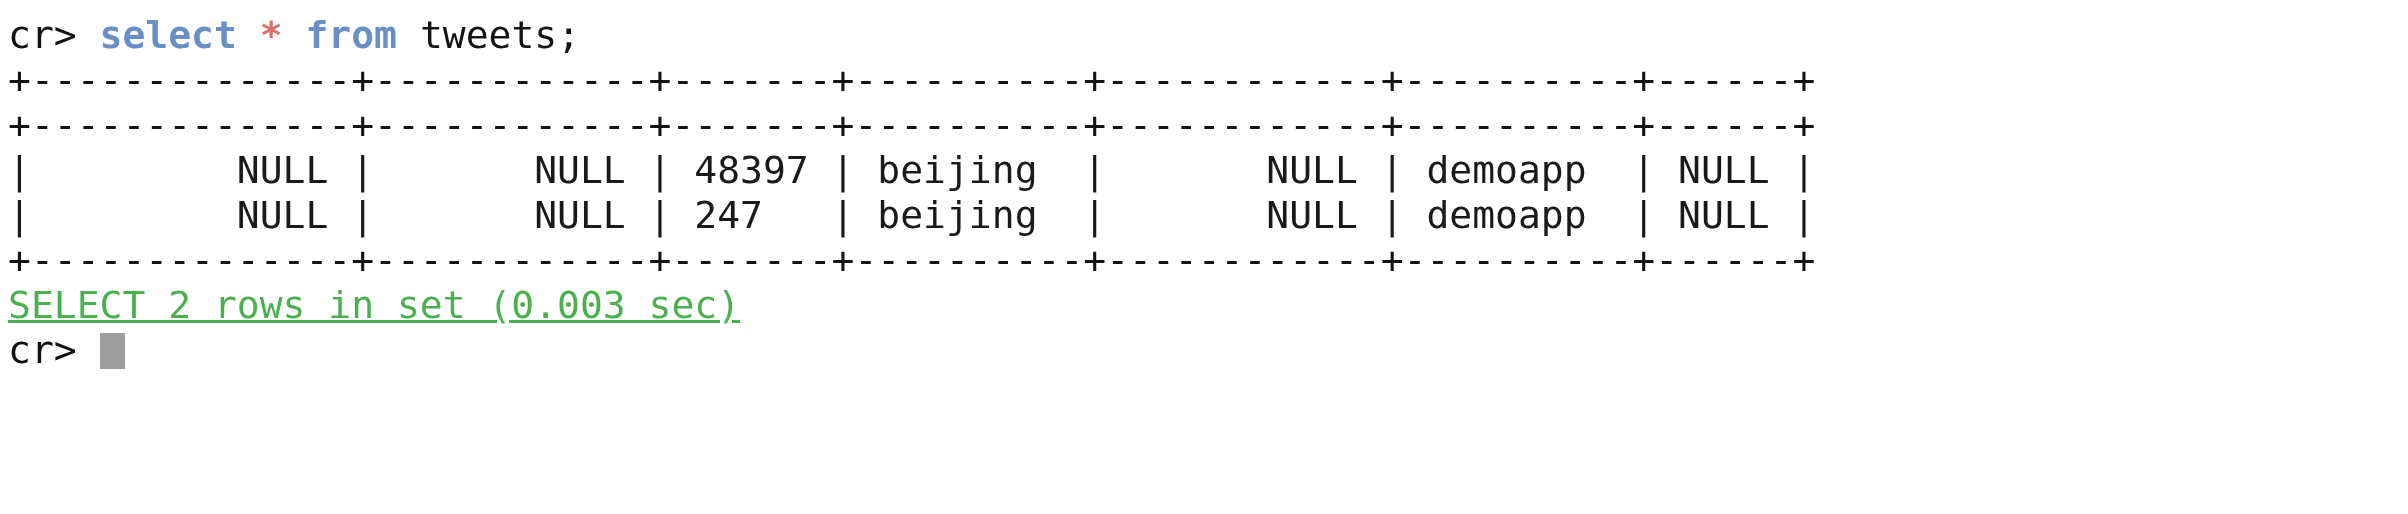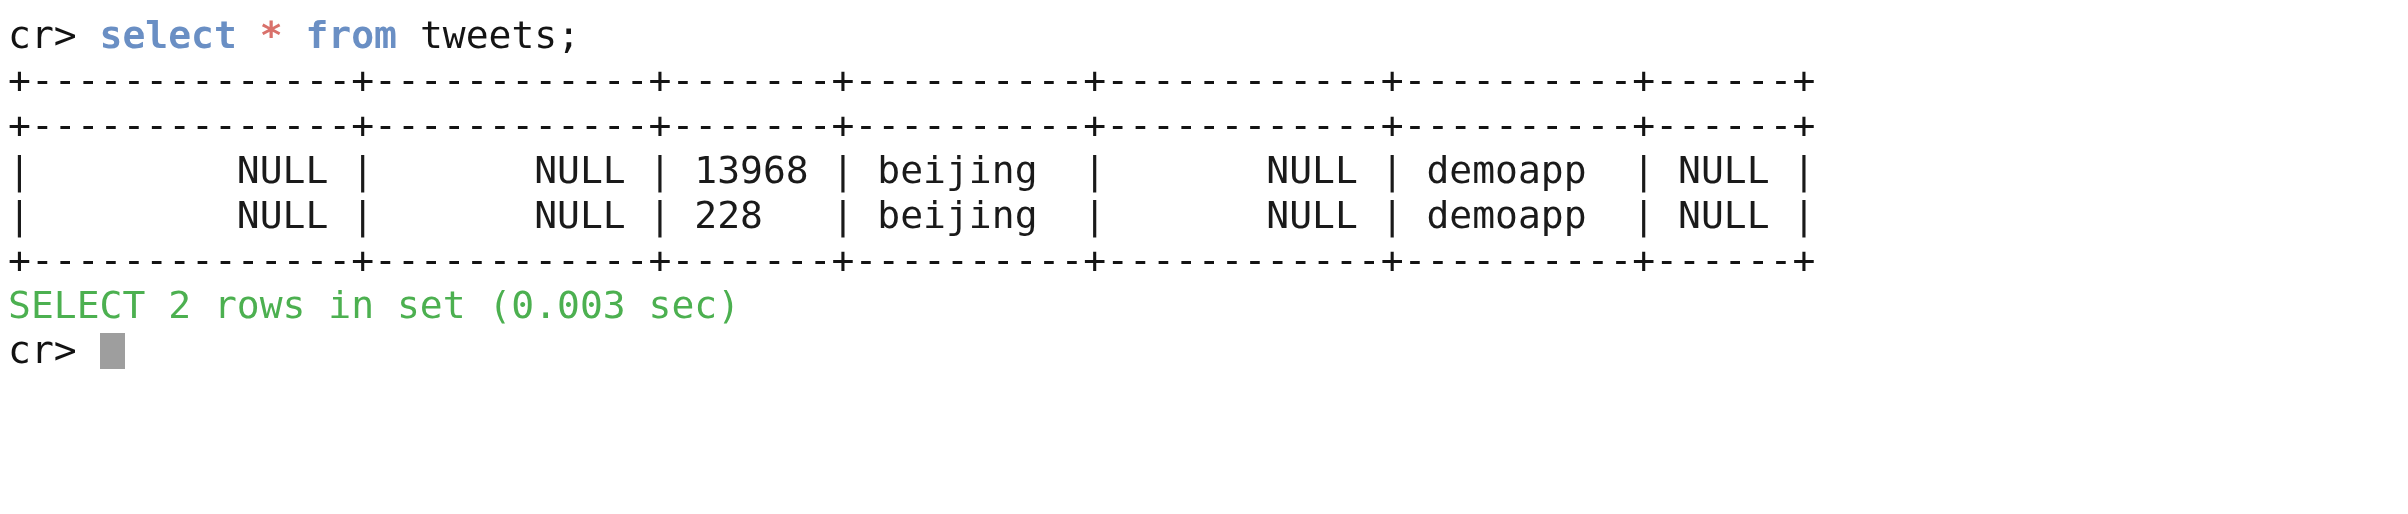--- a/index.html
+++ b/index.html
@@ -29,44 +29,44 @@
     white-space: pre;
     letter-spacing: 0px;
     color: #1a1a1a;
     height: 45px;
   }
   .kw      { color: #6a8fc4; font-weight: bold; }
   .star    { color: #d9716b; font-weight: bold; }
   .plain   { color: #141414; }
   .prompt  { color: #121212; }
   .rule    { color: #141414; }
-  .ok      { color: #4cb050; }
+  .ok      { color: #4cb050; text-decoration: underline; }
   .cursor {
     display: inline-block;
     width: 25px;
     height: 36px;
     background: #9e9e9e;
     vertical-align: -6px;
   }
 </style>
 </head>
 <body>
 
 <div id="terminal">
 
   <div class="line"><span class="prompt">cr&gt; </span><span class="kw">select</span><span class="plain"> </span><span class="star">*</span><span class="plain"> </span><span class="kw">from</span><span class="plain"> </span><span class="plain">tweets;</span></div>
 
   <div class="line rule">+--------------+------------+-------+----------+------------+----------+------+</div>
 
 
   <div class="line rule">+--------------+------------+-------+----------+------------+----------+------+</div>
 
-  <div class="line">|         NULL |       NULL | 13968 | beijing  |       NULL | demoapp  | NULL |</div>
+  <div class="line">|         NULL |       NULL | 48397 | beijing  |       NULL | demoapp  | NULL |</div>
 
-  <div class="line">|         NULL |       NULL | 228   | beijing  |       NULL | demoapp  | NULL |</div>
+  <div class="line">|         NULL |       NULL | 247   | beijing  |       NULL | demoapp  | NULL |</div>
 
   <div class="line rule">+--------------+------------+-------+----------+------------+----------+------+</div>
 
   <div class="line ok">SELECT 2 rows in set (0.003 sec)</div>
 
   <div class="line"><span class="prompt">cr&gt; </span><span></span><span class="cursor"></span></div>
 
 </div>
 
 </body></html>

